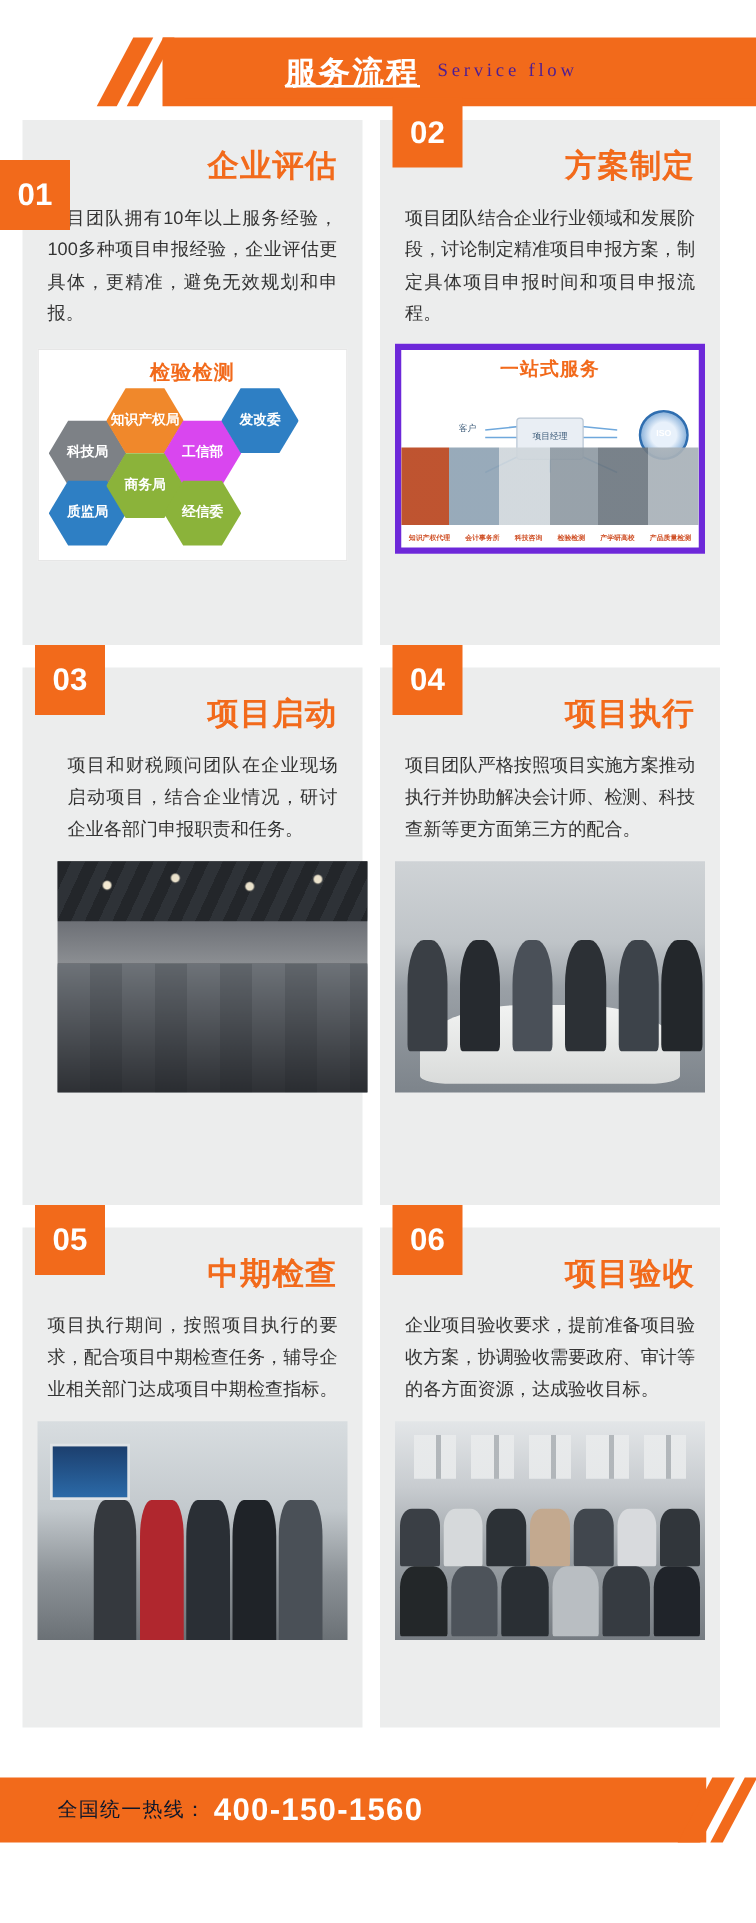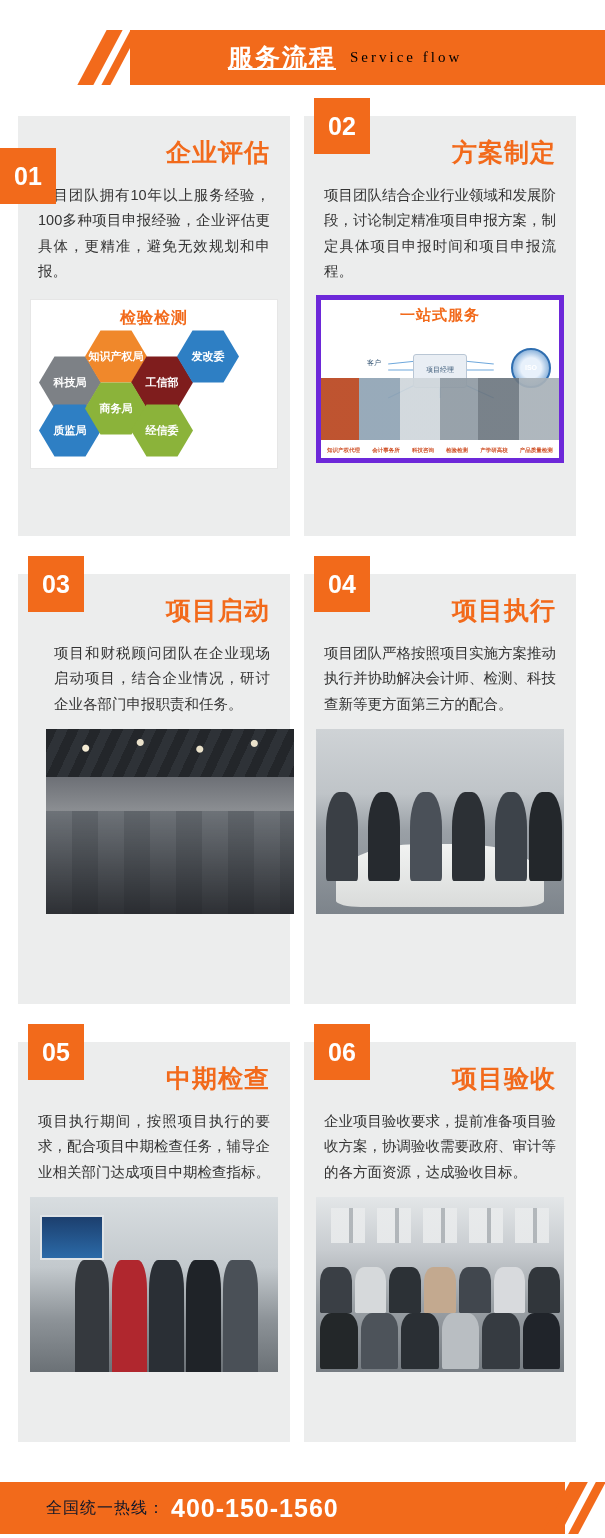--- a/index.html
+++ b/index.html
@@ -45,21 +45,21 @@
   .slash-1 { left: 92px; top: 30px; width: 16px; height: 55px; }
   .slash-2 { left: 116px; top: 30px; width: 9px; height: 55px; }
   .header-title-cn {
     color: #ffffff;
     font-size: 25px;
     font-weight: bold;
     letter-spacing: 2px;
     text-decoration: underline;
   }
   .header-title-en {
-    color: #000000;
+    color: #4c1d95;
     font-size: 15px;
     letter-spacing: 3px;
     margin-left: 14px;
     font-family: "Liberation Serif", serif;
   }
 
   
   .grid {
     position: relative;
     width: 605px;
@@ -69,21 +69,20 @@
     position: relative;
     display: flex;
     gap: 14px;
     margin-bottom: 18px;
   }
   .card {
     position: relative;
     width: 272px;
     background: #eceded;
     padding: 12px;
-    margin-top: 20px;
   }
   .card.tall-1 { height: 420px; }
   .card.tall-2 { height: 420px; }
   .card.tall-3 { height: 430px; padding-left: 28px; }
   .card.tall-4 { height: 430px; }
   .card.tall-5 { height: 400px; }
   .card.tall-6 { height: 400px; }
 
   
   .badge {
@@ -273,21 +272,21 @@
   .hex {
     position: absolute;
     width: 62px; height: 54px;
     clip-path: polygon(25% 2%, 75% 2%, 100% 50%, 75% 98%, 25% 98%, 0% 50%);
     display: flex; align-items: center; justify-content: center;
     color: #fff; font-size: 11px; font-weight: bold; 
     line-height: 1.15;
   }
   .hex.h1 { left: 8px;   top: 56px;  background: #7d8186; }
   .hex.h2 { left: 54px;  top: 30px;  background: #f0882b; }
-  .hex.h3 { left: 100px; top: 56px;  background: #7f1d1d; }
+  .hex.h3 { left: 100px; top: 56px;  background: #d946ef; }
   .hex.h4 { left: 146px; top: 30px;  background: #2e7fc4; }
   .hex.h5 { left: 8px;   top: 104px; background: #2e7fc4; }
   .hex.h6 { left: 54px;  top: 82px;  background: #8bb33a; }
   .hex.h7 { left: 100px; top: 104px; background: #8bb33a; }
 
   
   .footer {
     position: relative;
     width: 605px;
     height: 92px;

